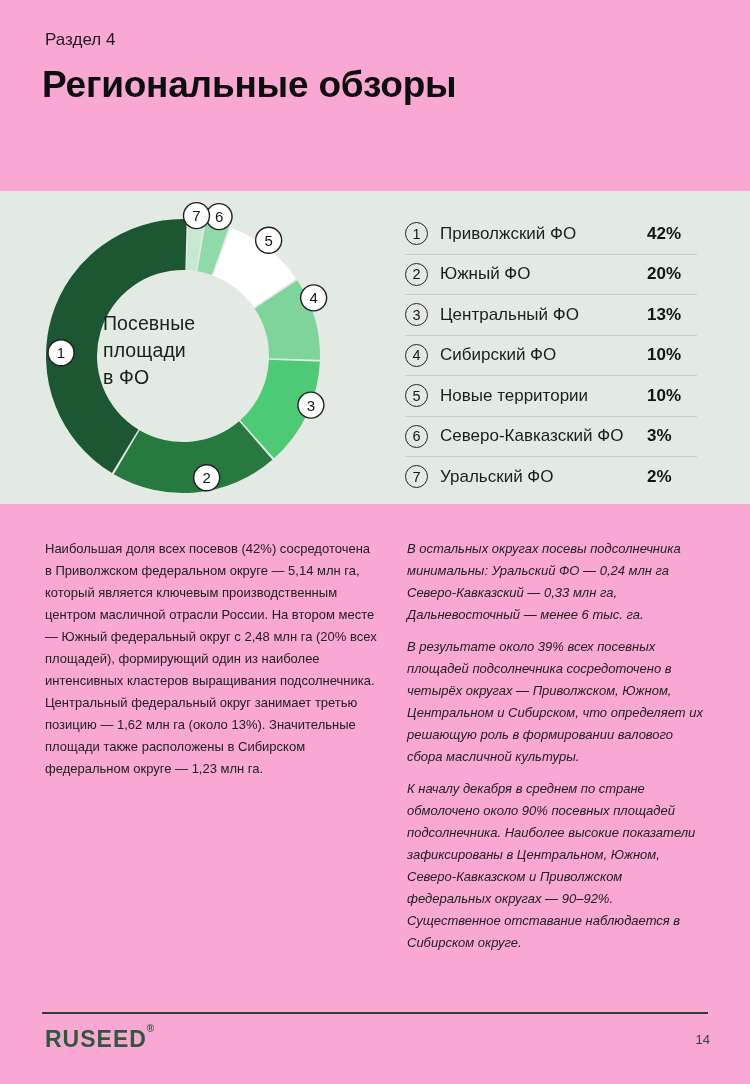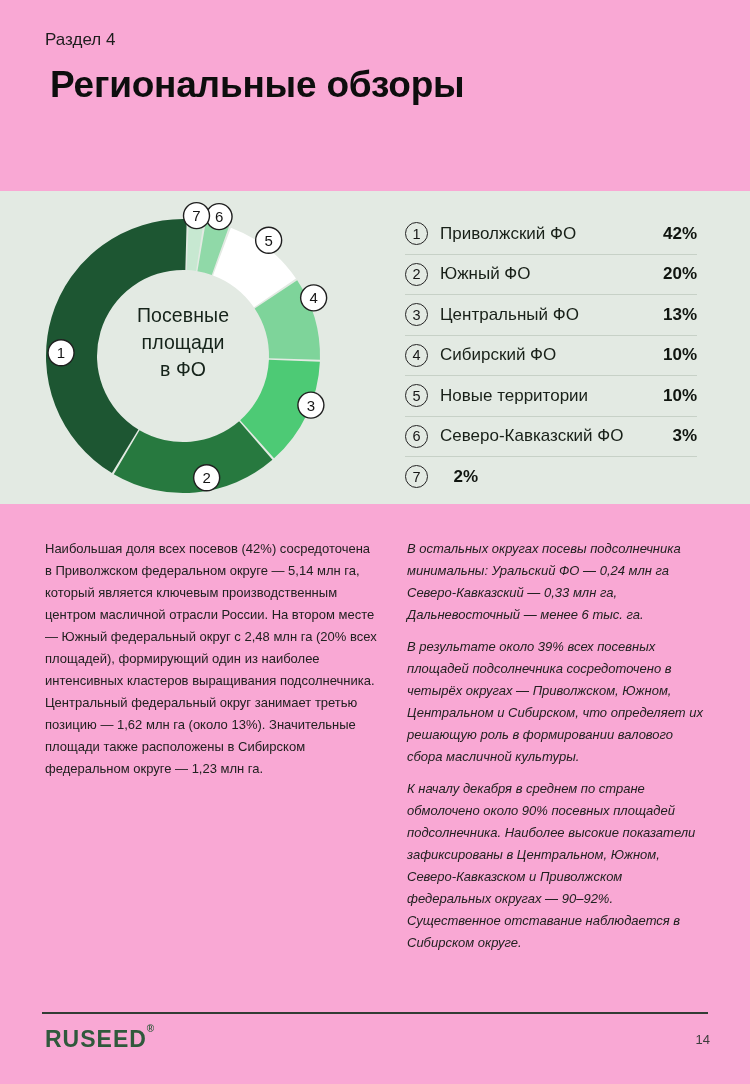--- a/index.html
+++ b/index.html
@@ -12,37 +12,37 @@
     position:relative;
     width:750px;height:1084px;
     background:#f9a8d4;
     overflow:hidden;
   }
   .section-label{
     position:absolute;left:45px;top:30px;
     font-size:17px;color:#1d1d1d;
   }
   .page-title{
-    position:absolute;left:50px;top:64px;
+    position:absolute;left:42px;top:64px;
     font-size:37px;font-weight:700;color:#0e0e0e;
     letter-spacing:-0.2px;
   }
   .chart-panel{
     position:absolute;left:0;top:191px;
     width:750px;height:313px;
     background:#e3eae3;
   }
   .donut-svg{position:absolute;left:0;top:0;}
   .donut-svg text{
     font-family:"Liberation Sans","DejaVu Sans",sans-serif;
     font-size:15px;font-weight:500;fill:#151515;
   }
   .donut-center-label{
-    position:absolute;left:103px;top:111px;width:160px;
-    text-align:center;white-space:pre-line;
+    position:absolute;left:103px;top:119px;width:160px;
+    text-align:left;white-space:pre-line;
     font-size:19.5px;line-height:27px;font-weight:500;
     color:#15231a;letter-spacing:0.1px;
   }
   .legend{
     position:absolute;left:405px;top:23px;width:292px;
   }
   .legend-row{
     display:flex;align-items:center;
     height:39.5px;
     border-bottom:1px solid #c7d1c7;
@@ -55,21 +55,21 @@
     display:flex;align-items:center;justify-content:center;
     font-size:14.5px;color:#161616;
     box-sizing:border-box;
   }
   .legend-label{
     flex:1 1 auto;margin-left:12px;
     font-size:17px;color:#182018;
     white-space:nowrap;
   }
   .legend-pct{
-    flex:0 0 auto;width:50px;text-align:right;
+    flex:0 0 auto;width:50px;
     font-size:17px;font-weight:700;color:#101510;
   }
   .body-col{
     position:absolute;top:538px;
     font-size:13px;line-height:22px;color:#212121;
   }
   .body-col.left{left:45px;width:332px;}
   .body-col.right{left:407px;width:302px;font-style:italic;}
   .body-col p{margin:0 0 10px 0;white-space:pre-line;}
   .footer-rule{
@@ -169,20 +169,21 @@
           <span class="legend-label">Новые территории</span>
           <span class="legend-pct">10%</span>
         </div>
         <div class="legend-row">
           <span class="rank-badge">6</span>
           <span class="legend-label">Северо-Кавказский ФО</span>
           <span class="legend-pct">3%</span>
         </div>
         <div class="legend-row">
           <span class="rank-badge">7</span>
+          <span class="legend-label">Уральский ФО</span>
           <span class="legend-pct">2%</span>
         </div>
       </div>
   </div>
 
   <div class="body-col left">
     <p>Наибольшая доля всех посевов (42%) сосредоточена в Приволжском федеральном округе — 5,14 млн га, который является ключевым производственным центром масличной отрасли России. На втором месте — Южный федеральный округ с 2,48 млн га (20% всех площадей), формирующий один из наиболее интенсивных кластеров выращивания подсолнечника. Центральный федеральный округ занимает третью позицию — 1,62 млн га (около 13%). Значительные площади также расположены в Сибирском федеральном округе — 1,23 млн га.</p>
   </div>
 
   <div class="body-col right">

